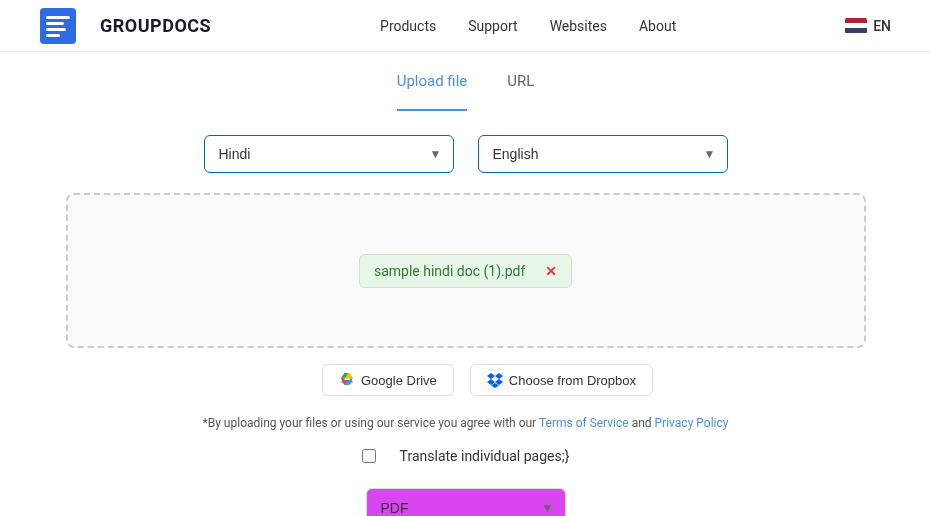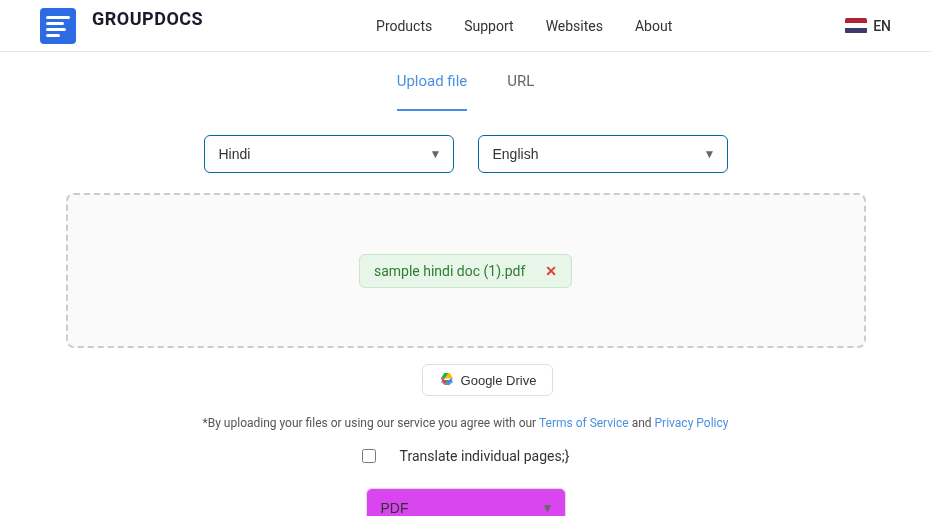--- a/index.html
+++ b/index.html
@@ -14,22 +14,22 @@
     .header {
       display: flex;
       align-items: center;
       justify-content: space-between;
       padding: 0 40px;
       height: 52px;
       border-bottom: 1px solid #e8e8e8;
     }
     .logo-area {
       display: flex;
-      align-items: flex-start;
-      gap: 16px;
+      align-items: center;
+      gap: 24px;
     }
     .logo-icon {
       width: 36px;
       height: 36px;
     }
     .logo-text {
       font-size: 18px;
       font-weight: 700;
       color: #1a1a2e;
       letter-spacing: 0.5px;
@@ -335,20 +335,26 @@
         <path d="M10.5 1L14 6.5h-4L6.5 1h4z" fill="#FBBC05"></path>
         <path d="M2 10.5L5.5 13h5l3.5-2.5H2z" fill="#4285F4" opacity="0.5"></path>
         <polygon points="5.5,1 2,6.5 6,6.5 9.5,1" fill="#34A853"></polygon>
         <polygon points="9.5,1 6,6.5 10,6.5 13.5,6.5 10.5,1" fill="#FBBC05"></polygon>
         <polygon points="2,6.5 5.5,13 7.5,9.5 4,6.5" fill="#EA4335"></polygon>
         <polygon points="13.5,6.5 10.5,13 8.5,9.5 12,6.5" fill="#4285F4"></polygon>
         <polygon points="5.5,13 10.5,13 8.5,9.5 7.5,9.5" fill="#34A853" opacity="0.8"></polygon>
       </svg>
       <span>Google Drive</span>
     </button>
+    <button class="cloud-btn">
+      <svg class="dropbox-icon" viewBox="0 0 16 16" fill="#0061ff">
+        <path d="M4 1L0 4l4 3 4-3L4 1zm8 0l-4 3 4 3 4-3-4-3zM0 10l4 3 4-3-4-3-4 3zm12-3l-4 3 4 3 4-3-4-3zM4 13.5L8 11l4 2.5-4 2.5-4-2.5z"></path>
+      </svg>
+      <span>Choose from Dropbox</span>
+    </button>
   </div>
 
   <div class="tos-text">
     <span>*By uploading your files or using our service you agree with our </span><a href="#">Terms of Service</a><span> and </span><a href="#">Privacy Policy</a>
   </div>
 
   <div class="checkbox-row">
     <input type="checkbox" id="translate-pages" style="">
     <label class="checkbox-label" for="translate-pages">Translate individual pages;}</label>
   </div>

